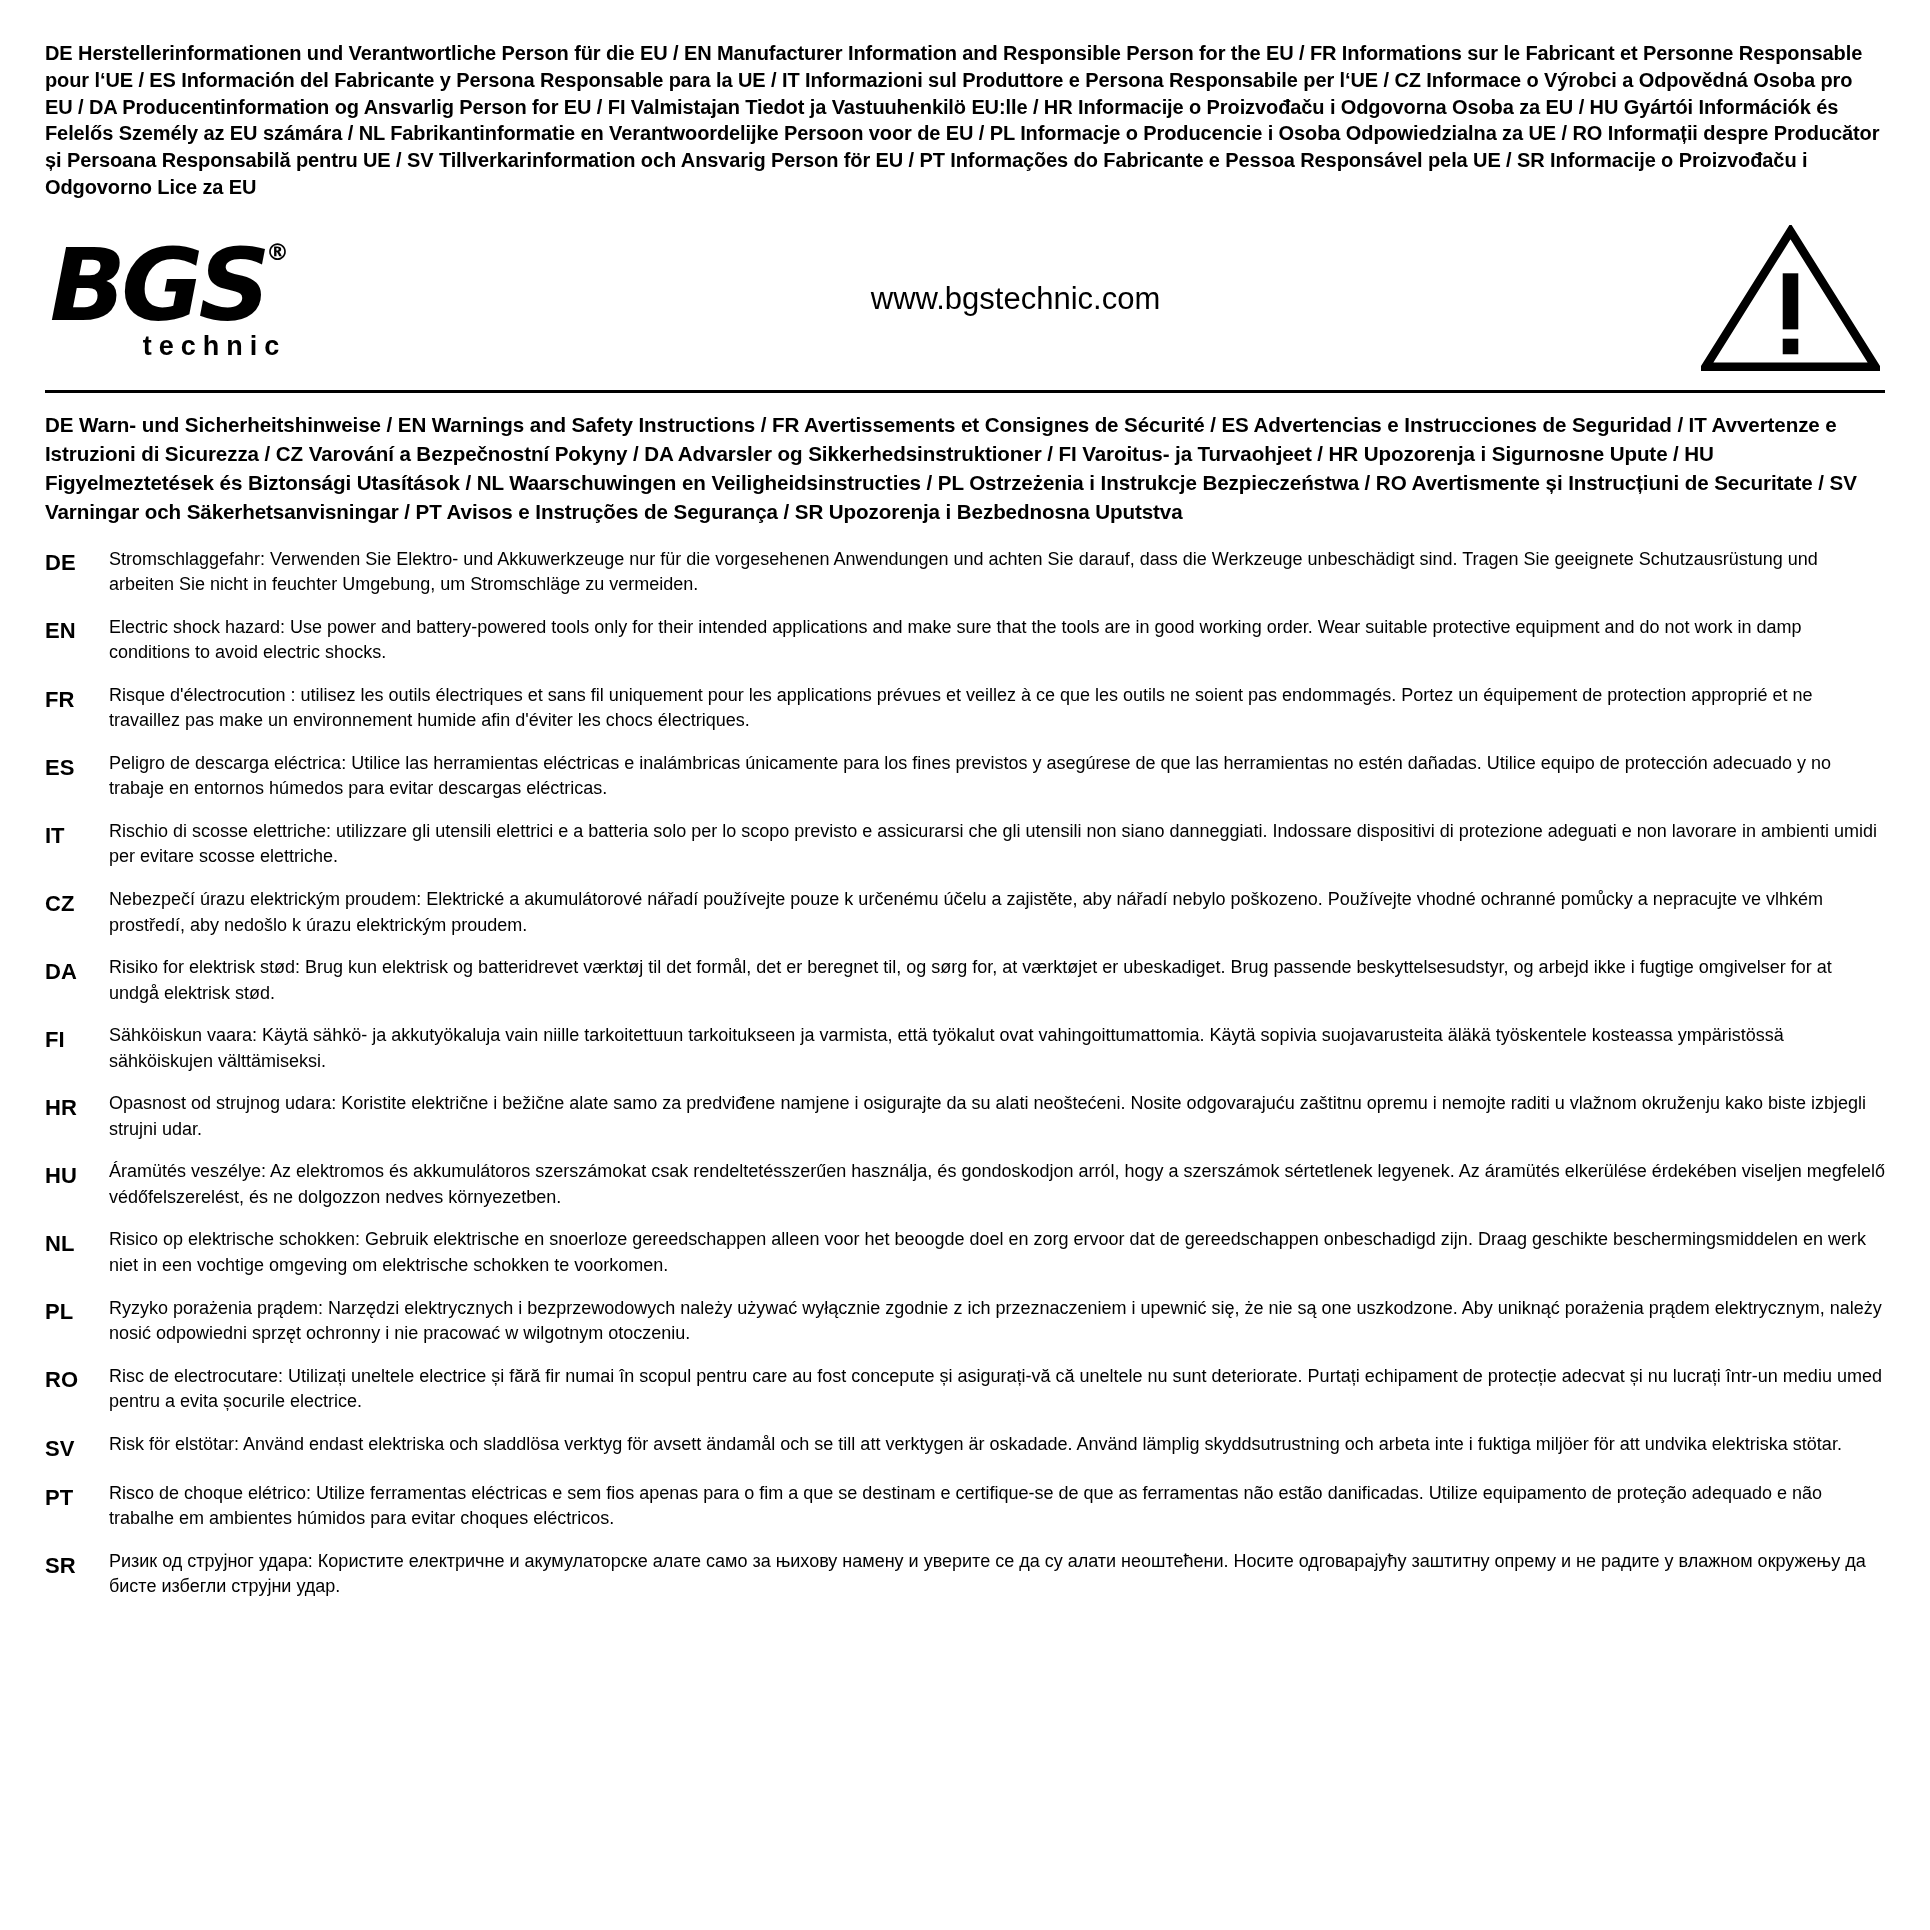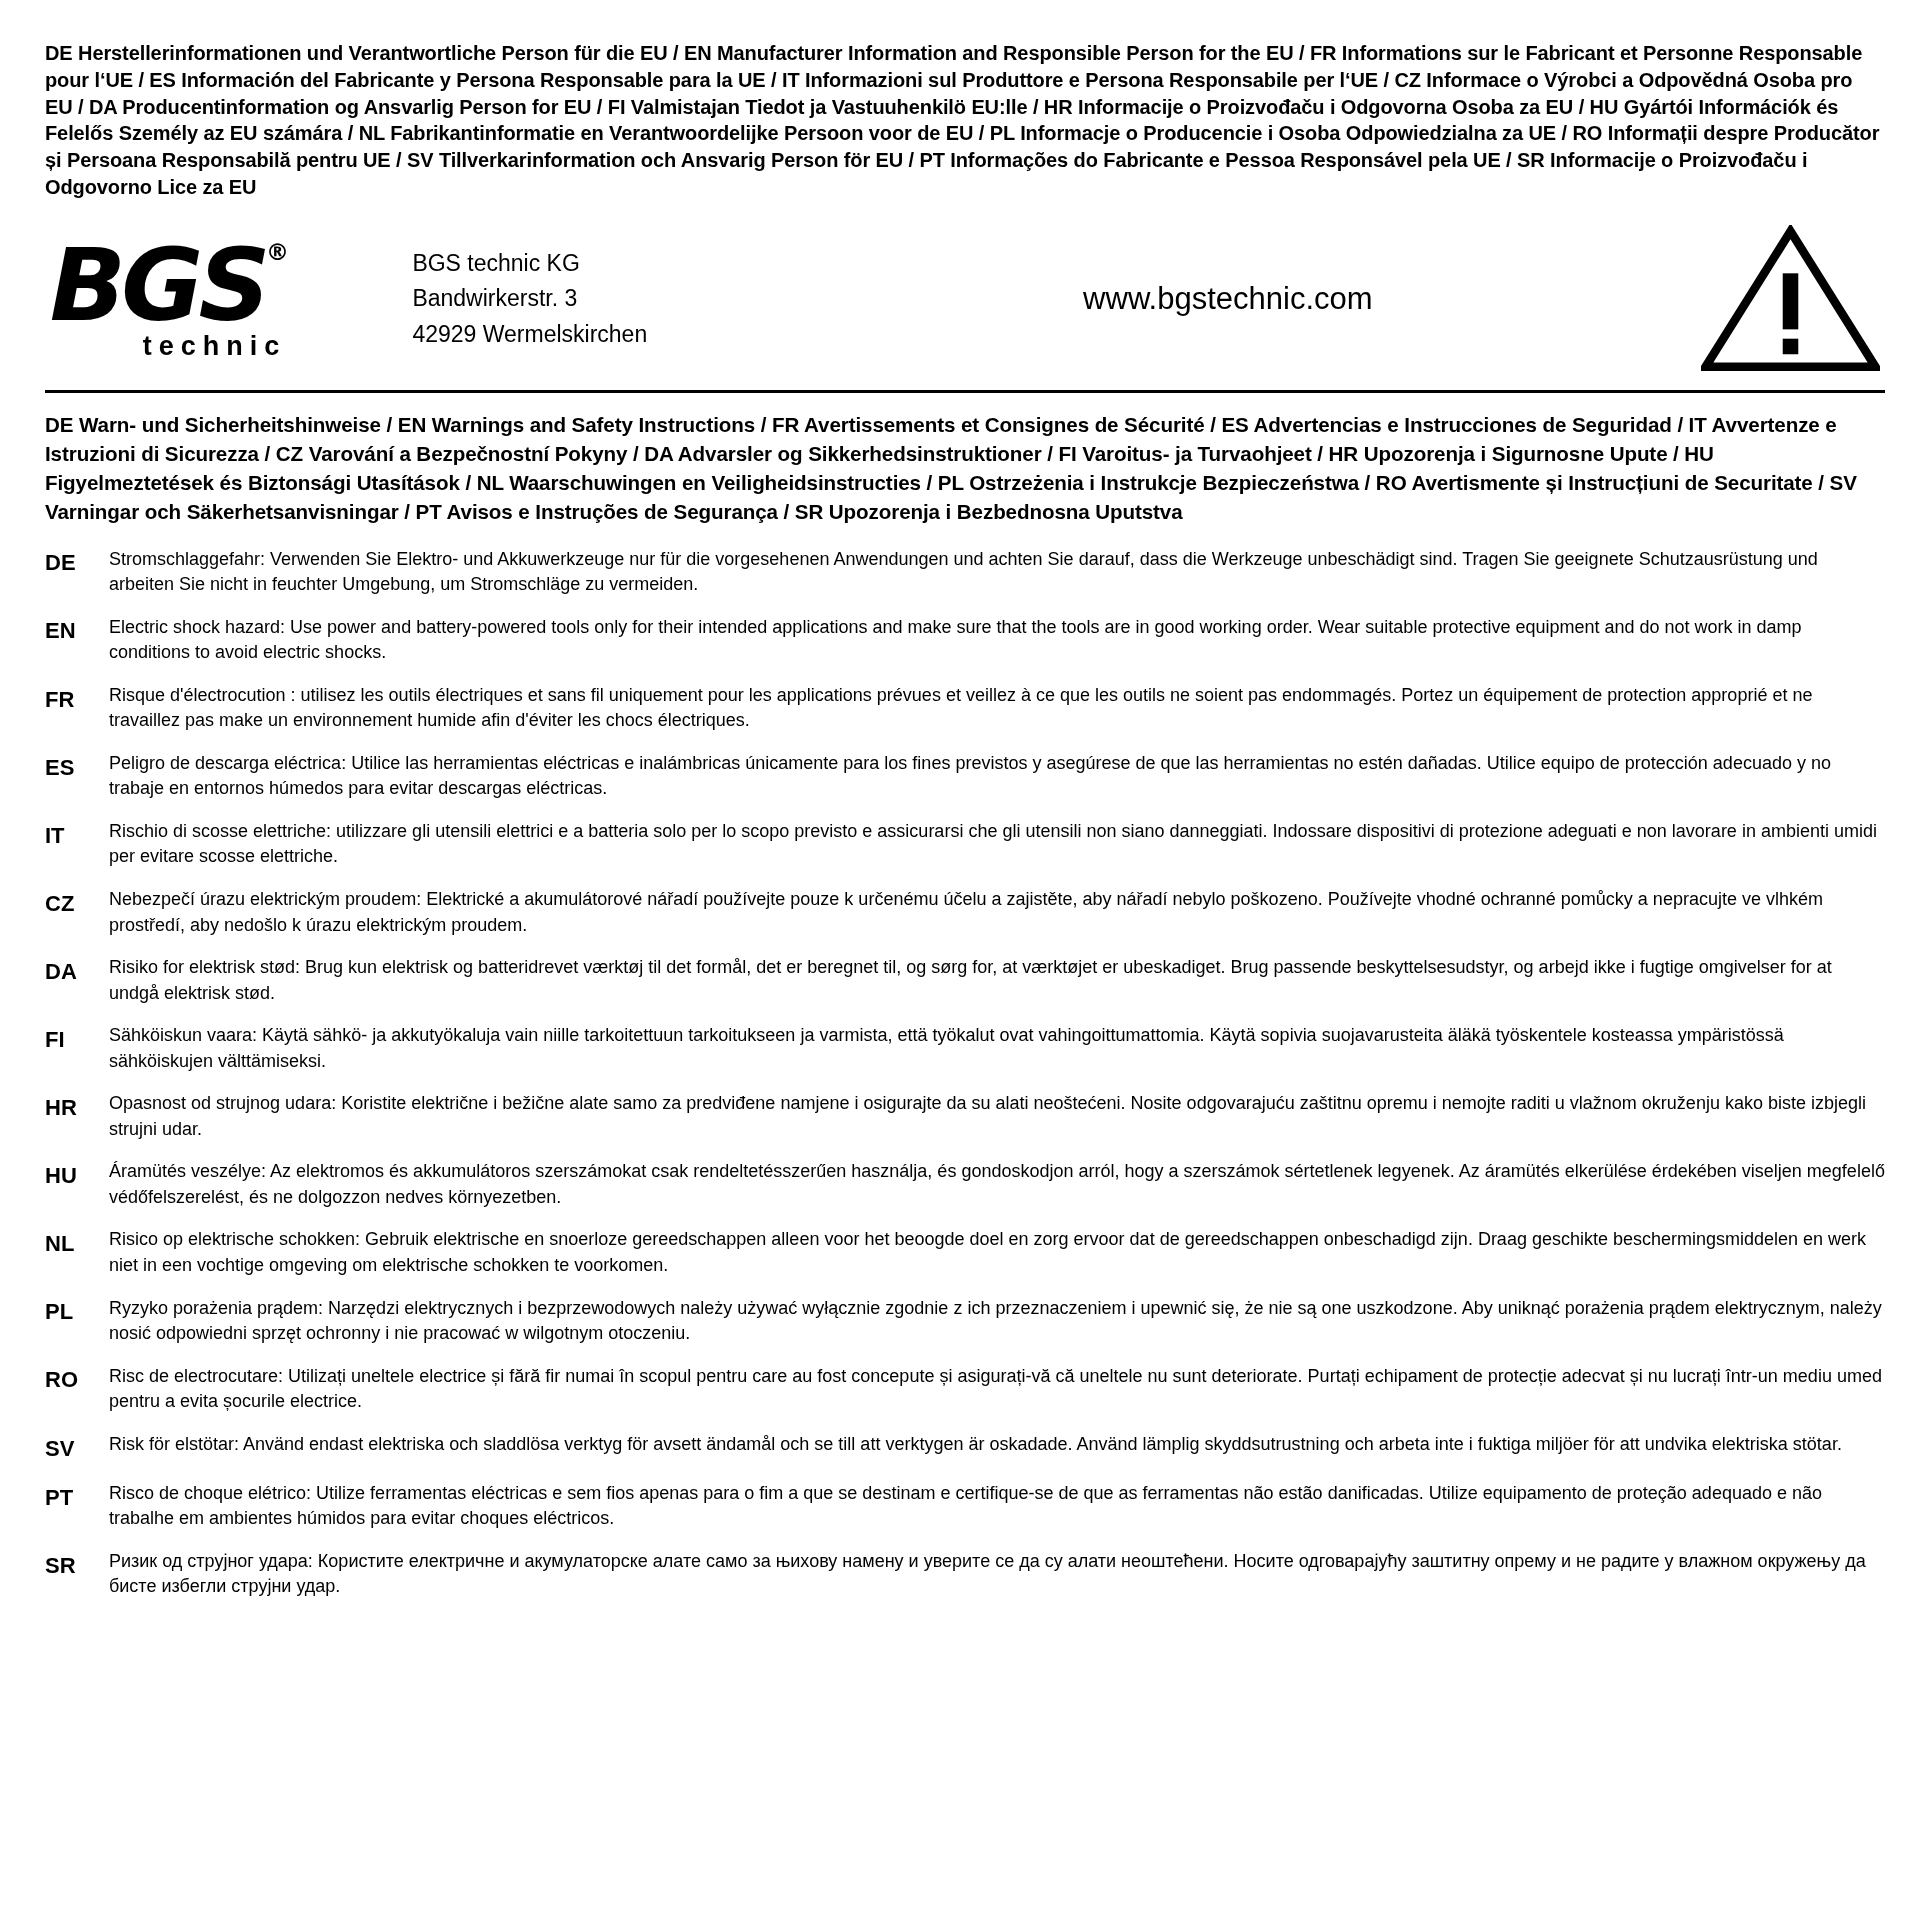--- a/index.html
+++ b/index.html
@@ -147,25 +147,20 @@
   <div class="company-band">
 
     <div class="logo-wrap">
       <div class="logo-bgs">
         <span>BGS</span>
         <span class="logo-reg">®</span>
       </div>
       <div class="logo-technic">technic</div>
     </div>
 
-    <div class="addr-col">
-      <div>BGS technic KG</div>
-      <div>Bandwirkerstr. 3</div>
-      <div>42929 Wermelskirchen</div>
-    </div>
 
 
     <div class="web-col">www.bgstechnic.com</div>
 
     <div class="warn-col">
       <svg width="179" height="148" viewBox="0 0 230 190" aria-hidden="true">
         <polygon points="115,8 224,182 6,182" fill="none" stroke="#000" stroke-width="11" stroke-linejoin="miter"></polygon>
         <rect x="105" y="62" width="20" height="72" fill="#000"></rect>
         <rect x="105" y="146" width="20" height="20" fill="#000"></rect>
       </svg>

